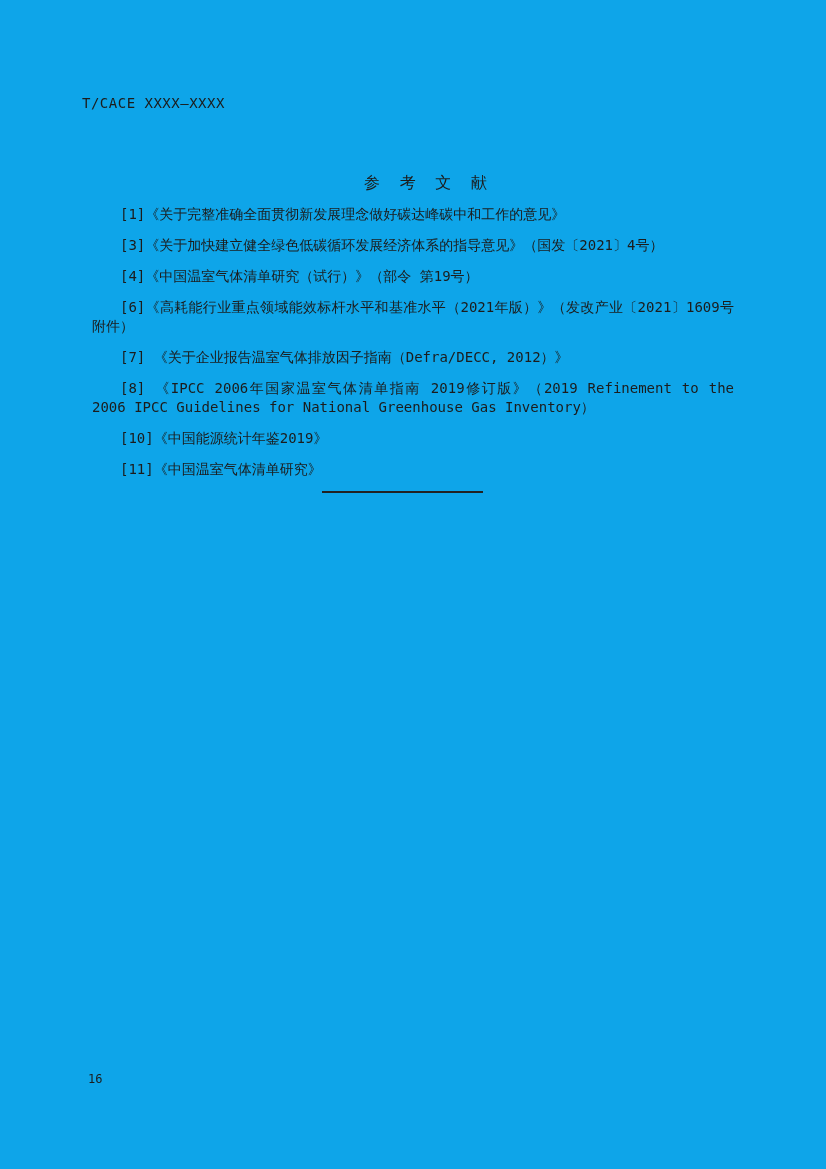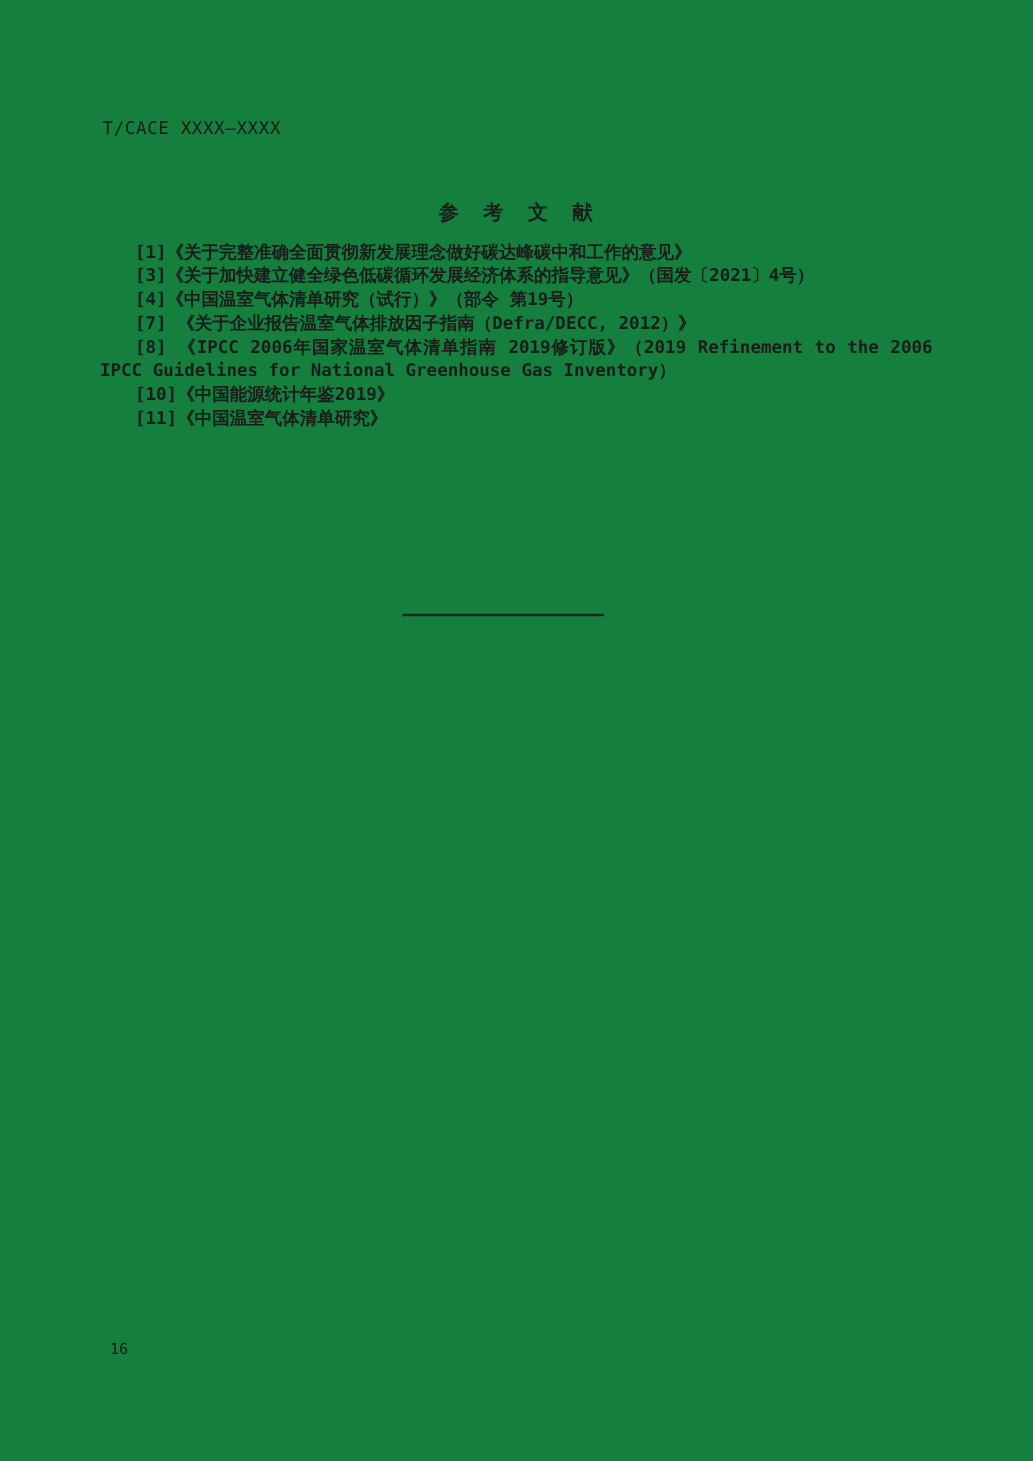--- a/index.html
+++ b/index.html
@@ -4,59 +4,58 @@
 <style>
   html, body {
     margin: 0;
     padding: 0;
     background: #ffffff;
   }
   .page {
     position: relative;
     width: 826px;
     height: 1169px;
-    background: #15803d;
+    background: #0ea5e9;
     color: #1c1c1c;
     font-family: "DejaVu Sans Mono", "Liberation Serif", "DejaVu Serif", serif;
     overflow: hidden;
   }
   .doc-header {
     position: absolute;
     left: 82px;
     top: 95px;
     font-size: 14px;
     letter-spacing: 0.5px;
     white-space: nowrap;
   }
   .section-title {
     position: absolute;
     left: 80px;
     top: 160px;
     width: 666px;
-    margin: 0;
+    margin: 13px;
     text-align: center;
     font-size: 16px;
-    font-weight: bold;
+    font-weight: normal;
     word-spacing: 8px;
     letter-spacing: 1px;
   }
   .reference-list {
     position: absolute;
     left: 80px;
     top: 193px;
     width: 666px;
     font-size: 14px;
     line-height: 19px;
     text-align: justify;
   }
   .ref {
-    margin: 0;
+    margin: 12px;
     padding: 0;
     text-indent: 2em;
-    font-weight: bold;
   }
   .end-rule {
     position: absolute;
     left: 322px;
     top: 491px;
     width: 161px;
     height: 0;
     border-top: 2px solid #222222;
   }
   .page-number {
@@ -74,20 +73,21 @@
   <div class="doc-header">
     <span>T/CACE XXXX—XXXX</span>
   </div>
 
   <h1 class="section-title">参 考 文 献</h1>
 
   <div class="reference-list">
     <p class="ref"><span>[1]</span><span>《关于完整准确全面贯彻新发展理念做好碳达峰碳中和工作的意见》</span></p>
     <p class="ref"><span>[3]</span><span>《关于加快建立健全绿色低碳循环发展经济体系的指导意见》（国发〔2021〕4号）</span></p>
     <p class="ref"><span>[4]</span><span>《中国温室气体清单研究（试行）》（部令 第19号）</span></p>
+    <p class="ref"><span>[6]</span><span>《高耗能行业重点领域能效标杆水平和基准水平（2021年版）》（发改产业〔2021〕1609号 附件）</span></p>
     <p class="ref"><span>[7]</span><span> 《关于企业报告温室气体排放因子指南（Defra/DECC, 2012）》</span></p>
     <p class="ref"><span>[8]</span><span> 《IPCC 2006年国家温室气体清单指南 2019修订版》（2019 Refinement to the 2006 IPCC Guidelines for National Greenhouse Gas Inventory）</span></p>
     <p class="ref"><span>[10]</span><span>《中国能源统计年鉴2019》</span></p>
     <p class="ref"><span>[11]</span><span>《中国温室气体清单研究》</span></p>
   </div>
 
   <div class="end-rule"></div>
 
   <div class="page-number">16</div>
 

